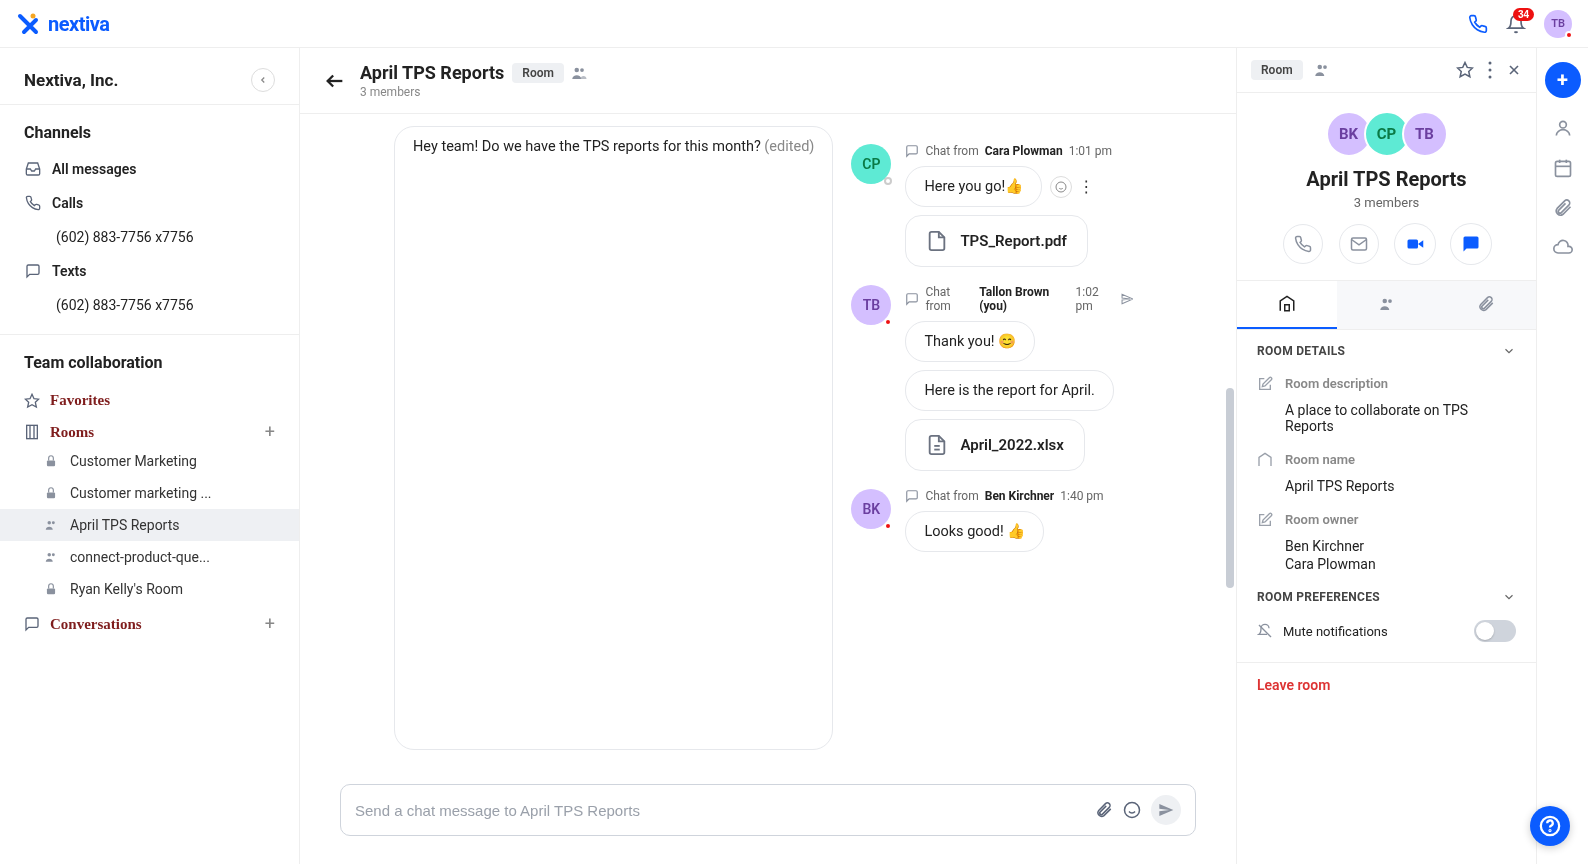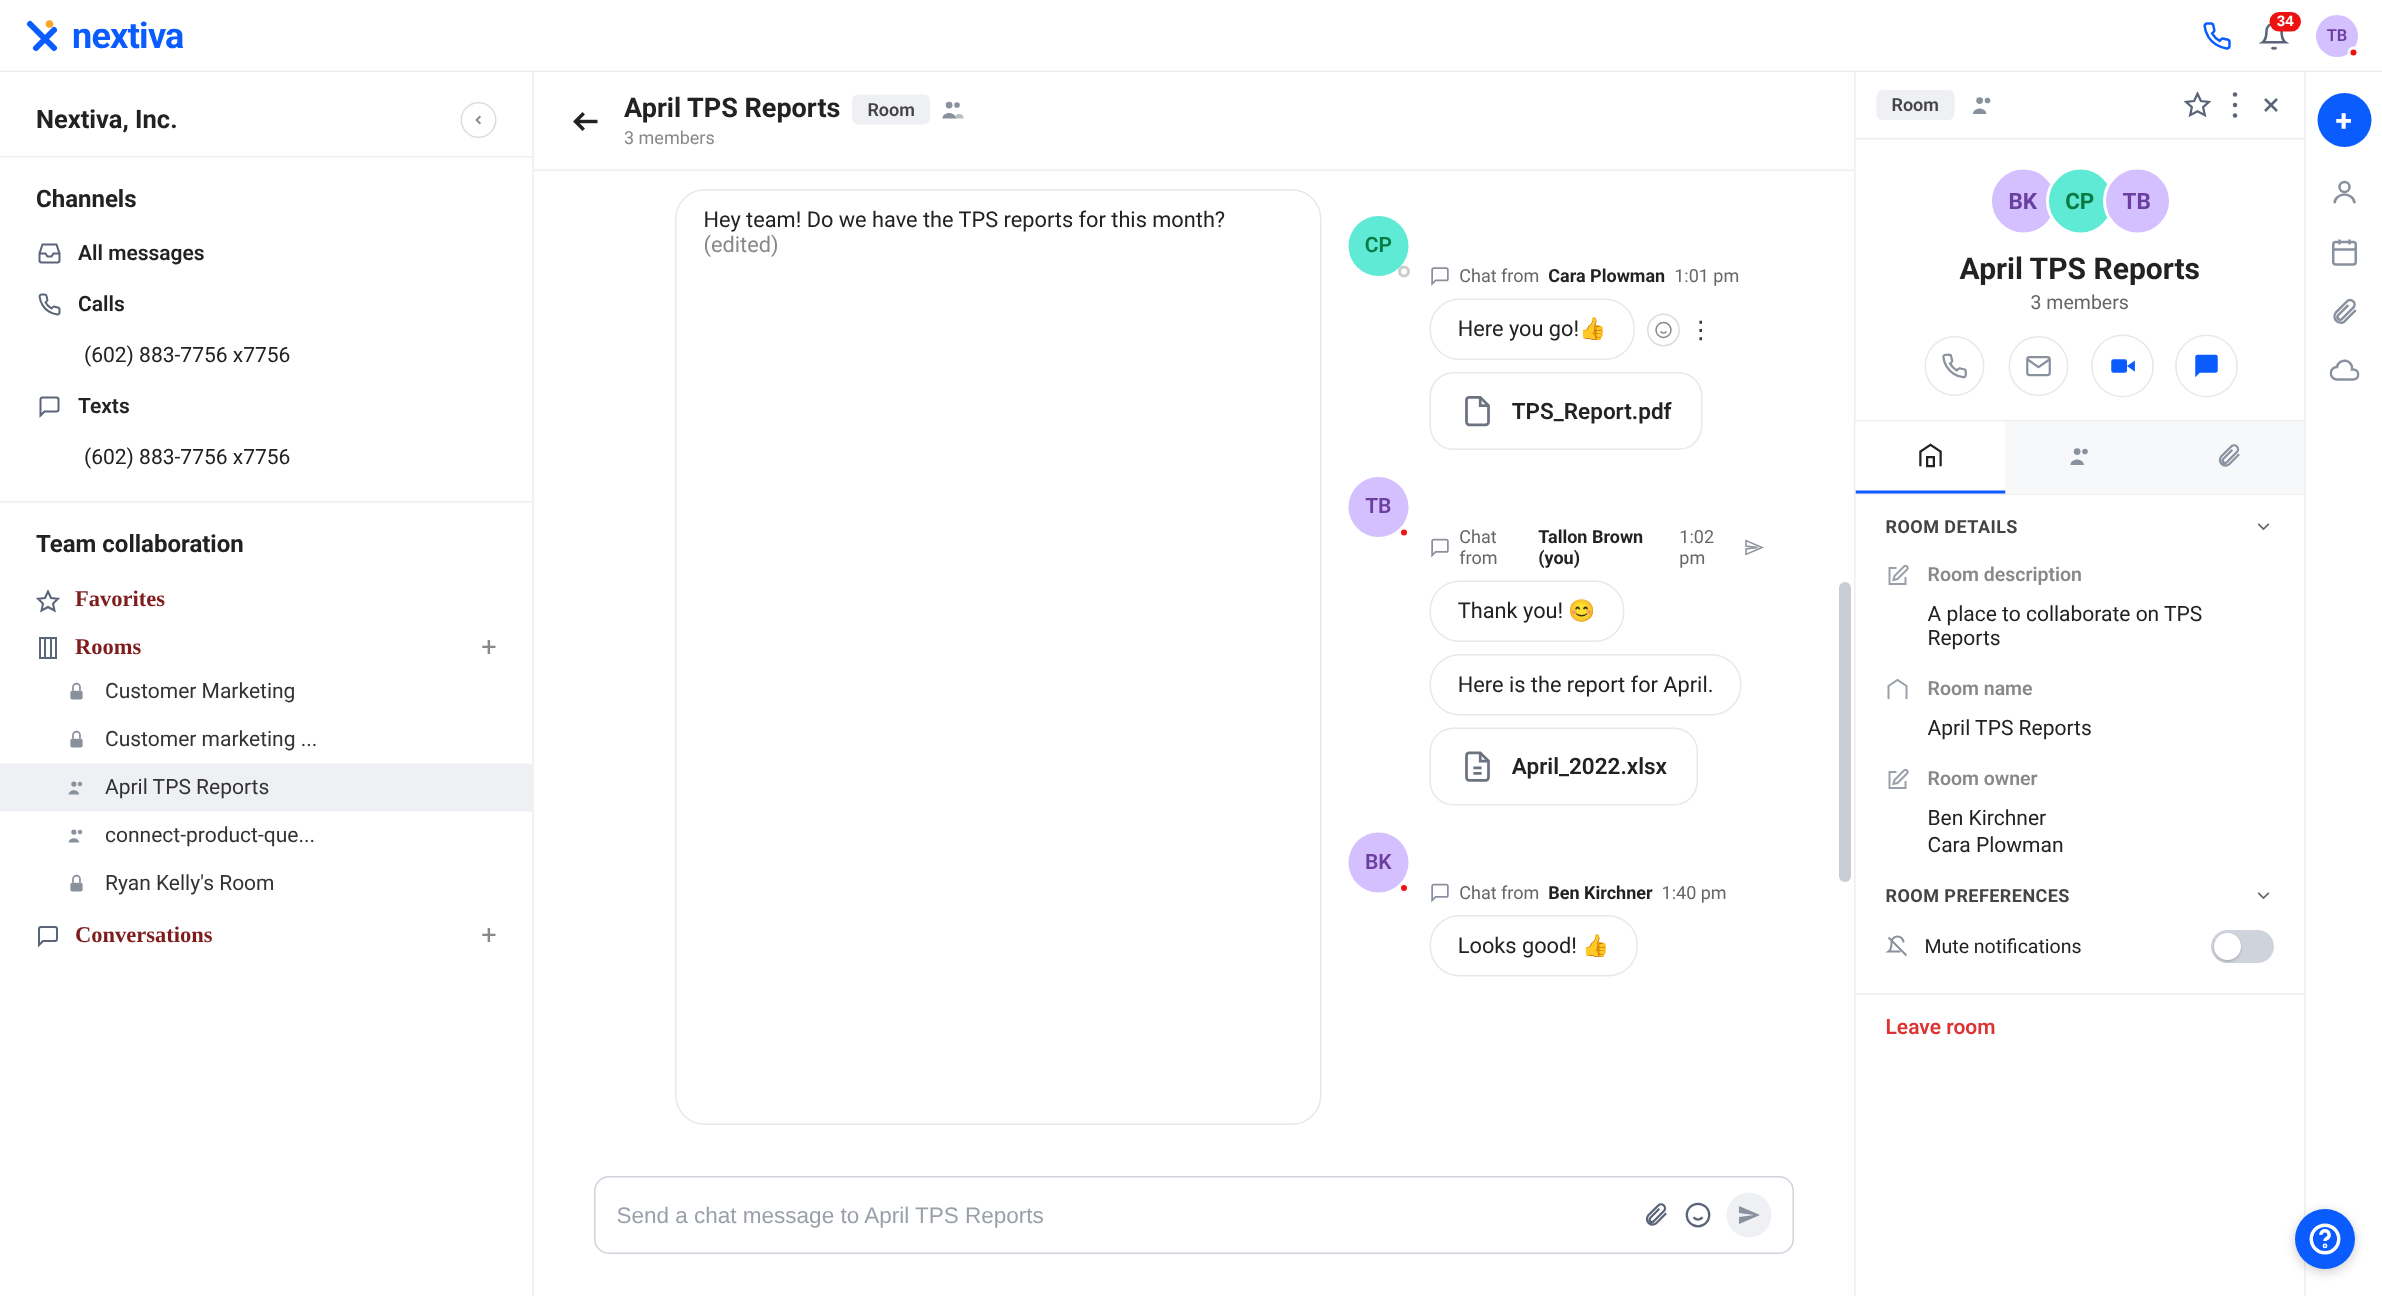--- a/index.html
+++ b/index.html
@@ -4,34 +4,34 @@
 <style>
 * { box-sizing: border-box; margin: 0; padding: 0; }
 body { font-family: -apple-system, BlinkMacSystemFont, "Segoe UI", Roboto, Helvetica, Arial, sans-serif; color: #333; background: #fff; overflow: hidden; }
 .app { display: flex; flex-direction: column; height: 100vh; width: 100vw; }
 
 
 .topbar { height: 48px; border-bottom: 1px solid #eee; display: flex; align-items: center; padding: 0 16px; justify-content: space-between; }
 .logo-wrap { display: flex; align-items: center; gap: 8px; }
 .logo-x { width: 24px; height: 24px; position: relative; }
 .logo-x svg { width: 24px; height: 24px; }
-.logo-text { font-weight: 700; font-size: 24px; color: #0b5cff; letter-spacing: -0.5px; }
+.logo-text { font-weight: 700; font-size: 20px; color: #0b5cff; letter-spacing: -0.5px; }
 .top-actions { display: flex; align-items: center; gap: 18px; }
 .icon-btn { background: none; border: none; cursor: pointer; color: #5a6478; position: relative; display: flex; align-items: center; justify-content: center; }
 .badge { position: absolute; top: -6px; right: -8px; background: #e11; color: #fff; font-size: 10px; font-weight: 700; border-radius: 10px; padding: 1px 5px; }
 .avatar-sm { width: 28px; height: 28px; border-radius: 50%; display: flex; align-items: center; justify-content: center; font-size: 11px; font-weight: 600; position: relative; }
 .avatar-tb { background: #d4bfff; color: #6b3fa0; }
 .avatar-cp { background: #5eead4; color: #0a7a45; }
 .avatar-bk { background: #d4bfff; color: #6b3fa0; }
 .dot-red { position: absolute; bottom: -1px; right: -1px; width: 8px; height: 8px; border-radius: 50%; background: #e11; border: 2px solid #fff; }
 .dot-gray { position: absolute; bottom: -1px; right: -1px; width: 8px; height: 8px; border-radius: 50%; background: #fff; border: 2px solid #ccc; }
 
 
 .main { display: flex; flex: 1; min-height: 0; }
-.sidebar-left { width: 356px; border-right: 1px solid #eee; display: flex; flex-direction: column; overflow-y: auto; }
+.sidebar-left { width: 300px; border-right: 1px solid #eee; display: flex; flex-direction: column; overflow-y: auto; }
 .org-header { display: flex; align-items: center; justify-content: space-between; padding: 20px 24px 12px; border-bottom: 1px solid #eee; }
 .org-name { font-weight: 700; font-size: 17px; color: #222; }
 .collapse-btn { width: 24px; height: 24px; border: 1px solid #ddd; border-radius: 50%; background: #fff; display: flex; align-items: center; justify-content: center; color: #888; cursor: pointer; font-size: 12px; }
 
 .section-title { font-weight: 700; font-size: 16px; color: #222; padding: 18px 24px 10px; }
 .nav-item { display: flex; align-items: center; gap: 10px; padding: 9px 24px; font-size: 14px; color: #222; cursor: pointer; font-weight: 600; }
 .nav-item.sub { padding-left: 56px; font-weight: 400; color: #222; }
 .nav-item .ico { width: 18px; display: flex; justify-content: center; color: #5a6478; }
 
 .section-row { display: flex; align-items: center; justify-content: space-between; padding: 10px 24px 4px; }
@@ -47,21 +47,21 @@
 .chat-header { display: flex; align-items: center; gap: 14px; padding: 14px 24px; border-bottom: 1px solid #eee; }
 .back-btn { font-size: 20px; color: #222; cursor: pointer; }
 .chat-title { font-weight: 700; font-size: 18px; color: #222; }
 .room-badge { background: #eef0f3; color: #444; font-size: 12px; font-weight: 600; padding: 3px 10px; border-radius: 4px; margin-left: 8px; }
 .members-ico { color: #8a919e; margin-left: 6px; }
 .chat-subtitle { font-size: 12px; color: #888; margin-top: 2px; }
 
 .messages { flex: 1; overflow-y: auto; padding: 12px 40px 20px; display: flex; gap: 18px; }
 .msg-row { display: flex; gap: 14px; align-items: flex-start; }
 .msg-avatar { width: 40px; height: 40px; border-radius: 50%; display: flex; align-items: center; justify-content: center; font-weight: 600; font-size: 14px; position: relative; flex-shrink: 0; }
-.msg-body { display: flex; flex-direction: column; gap: 8px; max-width: 75%; margin-top: 33px; }
+.msg-body { display: flex; flex-direction: column; gap: 8px; max-width: 75%; }
 .msg-meta { display: flex; align-items: center; gap: 6px; font-size: 12px; color: #666; }
 .msg-meta .from { font-weight: 700; color: #222; }
 .msg-meta .ico { color: #8a919e; }
 .bubble { background: #fff; border: 1px solid #e6e8ec; border-radius: 20px; padding: 11px 18px; font-size: 14.5px; color: #222; display: inline-block; max-width: fit-content; }
 .bubble.noavatar { margin-left: 54px; }
 .edited { color: #888; }
 .msg-actions { display: inline-flex; align-items: center; gap: 6px; margin-left: 8px; }
 .react-btn { width: 22px; height: 22px; border: 1px solid #ddd; border-radius: 50%; display: flex; align-items: center; justify-content: center; font-size: 12px; cursor: pointer; color: #888; }
 .more-dots { color: #333; font-size: 16px; cursor: pointer; }
 .file-attach { display: flex; align-items: center; gap: 12px; border: 1px solid #e6e8ec; border-radius: 16px; padding: 14px 20px; font-size: 15px; font-weight: 600; color: #222; max-width: fit-content; }

